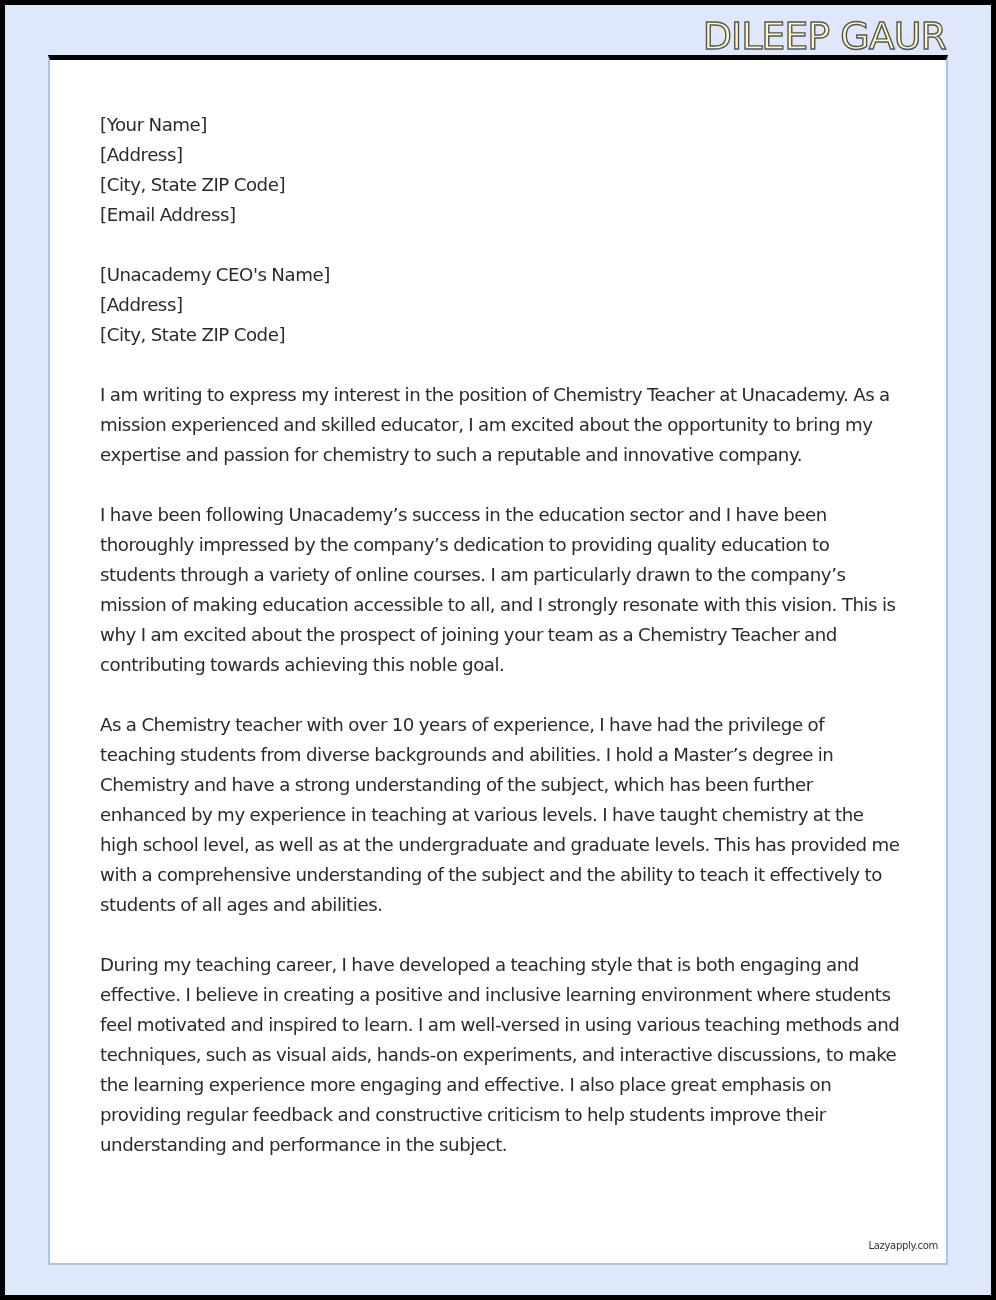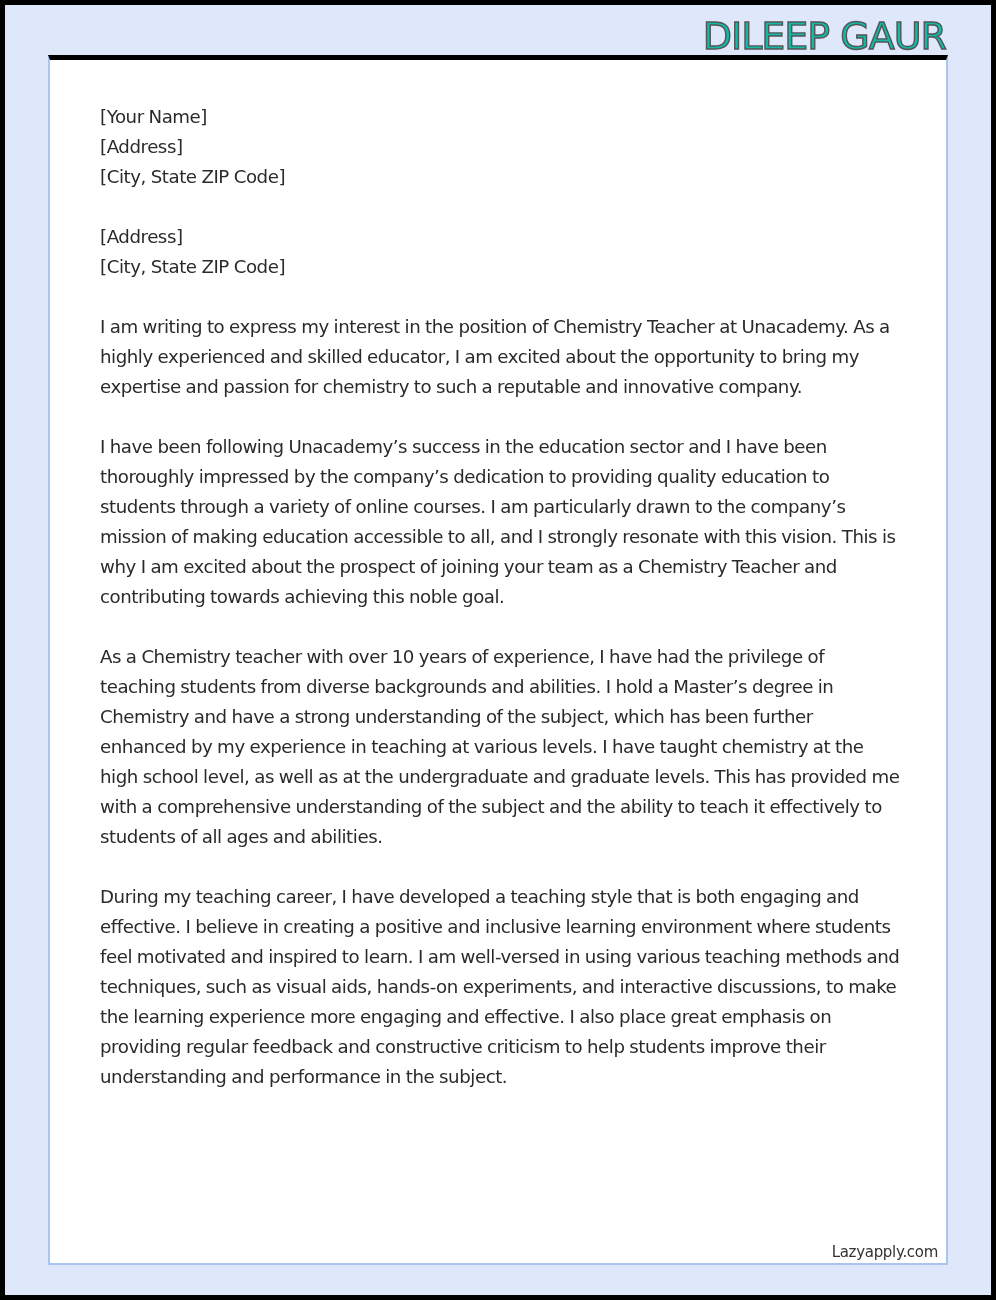--- a/index.html
+++ b/index.html
@@ -1,44 +1,46 @@
 <!DOCTYPE html>
 <html><head>
 <meta charset="utf-8">
 <style>
   html, body { margin:0; padding:0; }
   body { width:996px; height:1300px; background:#000; position:relative; overflow:hidden; }
   .bg { position:absolute; left:5px; top:5px; width:986px; height:1290px; background:#dfe7fa; }
   .brand { position:absolute; right:50px; top:14px; font-family:"DejaVu Sans", sans-serif; font-size:38px; letter-spacing:-1px;
-           color:#14b8a6; -webkit-text-stroke:1.4px #555; line-height:44px; }
+           color:#fef9c3; -webkit-text-stroke:1.4px #555; line-height:44px; }
   .page { position:absolute; left:48px; top:55px; width:896px; height:1203px; background:#fff;
           border-left:2px solid #aac4f0; border-right:2px solid #aac4f0; border-bottom:2px solid #aac4f0;
           border-top:5px solid #000; overflow:visible; }
   .content { position:absolute; left:50px; top:42px; width:800px; font-family:"DejaVu Sans", sans-serif;
              font-size:18.2px; line-height:30px; color:#2a2a2a; letter-spacing:-0.45px; word-spacing:-0.5px; }
-  .content p { margin:0 0 30px 0; }
+  .content p { margin:8px 0 30px 0; }
   .content .line { display:block; }
-  .watermark { position:absolute; right:8px; bottom:2px; font-family:"DejaVu Sans", sans-serif; font-size:15px; color:#333; letter-spacing:-0.3px; }
+  .watermark { position:absolute; right:8px; bottom:12px; font-family:"DejaVu Sans", sans-serif; font-size:10px; color:#333; letter-spacing:-0.3px; }
 </style>
 </head>
 <body>
 
 <div class="bg"></div>
 <div class="brand">DILEEP GAUR</div>
 
 <div class="page">
   <div class="content">
     <p>
       <span class="line">[Your Name]</span>
       <span class="line">[Address]</span>
       <span class="line">[City, State ZIP Code]</span>
+      <span class="line">[Email Address]</span>
     </p>
     <p>
+      <span class="line">[Unacademy CEO's Name]</span>
       <span class="line">[Address]</span>
       <span class="line">[City, State ZIP Code]</span>
     </p>
-    <p>I am writing to express my interest in the position of Chemistry Teacher at Unacademy. As a highly experienced and skilled educator, I am excited about the opportunity to bring my expertise and passion for chemistry to such a reputable and innovative company.</p>
+    <p>I am writing to express my interest in the position of Chemistry Teacher at Unacademy. As a mission experienced and skilled educator, I am excited about the opportunity to bring my expertise and passion for chemistry to such a reputable and innovative company.</p>
     <p>I have been following Unacademy’s success in the education sector and I have been thoroughly impressed by the company’s dedication to providing quality education to students through a variety of online courses. I am particularly drawn to the company’s mission of making education accessible to all, and I strongly resonate with this vision. This is why I am excited about the prospect of joining your team as a Chemistry Teacher and contributing towards achieving this noble goal.</p>
     <p>As a Chemistry teacher with over 10 years of experience, I have had the privilege of teaching students from diverse backgrounds and abilities. I hold a Master’s degree in Chemistry and have a strong understanding of the subject, which has been further enhanced by my experience in teaching at various levels. I have taught chemistry at the high school level, as well as at the undergraduate and graduate levels. This has provided me with a comprehensive understanding of the subject and the ability to teach it effectively to students of all ages and abilities.</p>
     <p>During my teaching career, I have developed a teaching style that is both engaging and effective. I believe in creating a positive and inclusive learning environment where students feel motivated and inspired to learn. I am well-versed in using various teaching methods and techniques, such as visual aids, hands-on experiments, and interactive discussions, to make the learning experience more engaging and effective. I also place great emphasis on providing regular feedback and constructive criticism to help students improve their understanding and performance in the subject.</p>
   </div>
   <div class="watermark">Lazyapply.com</div>
 </div>
 
 </body></html>

